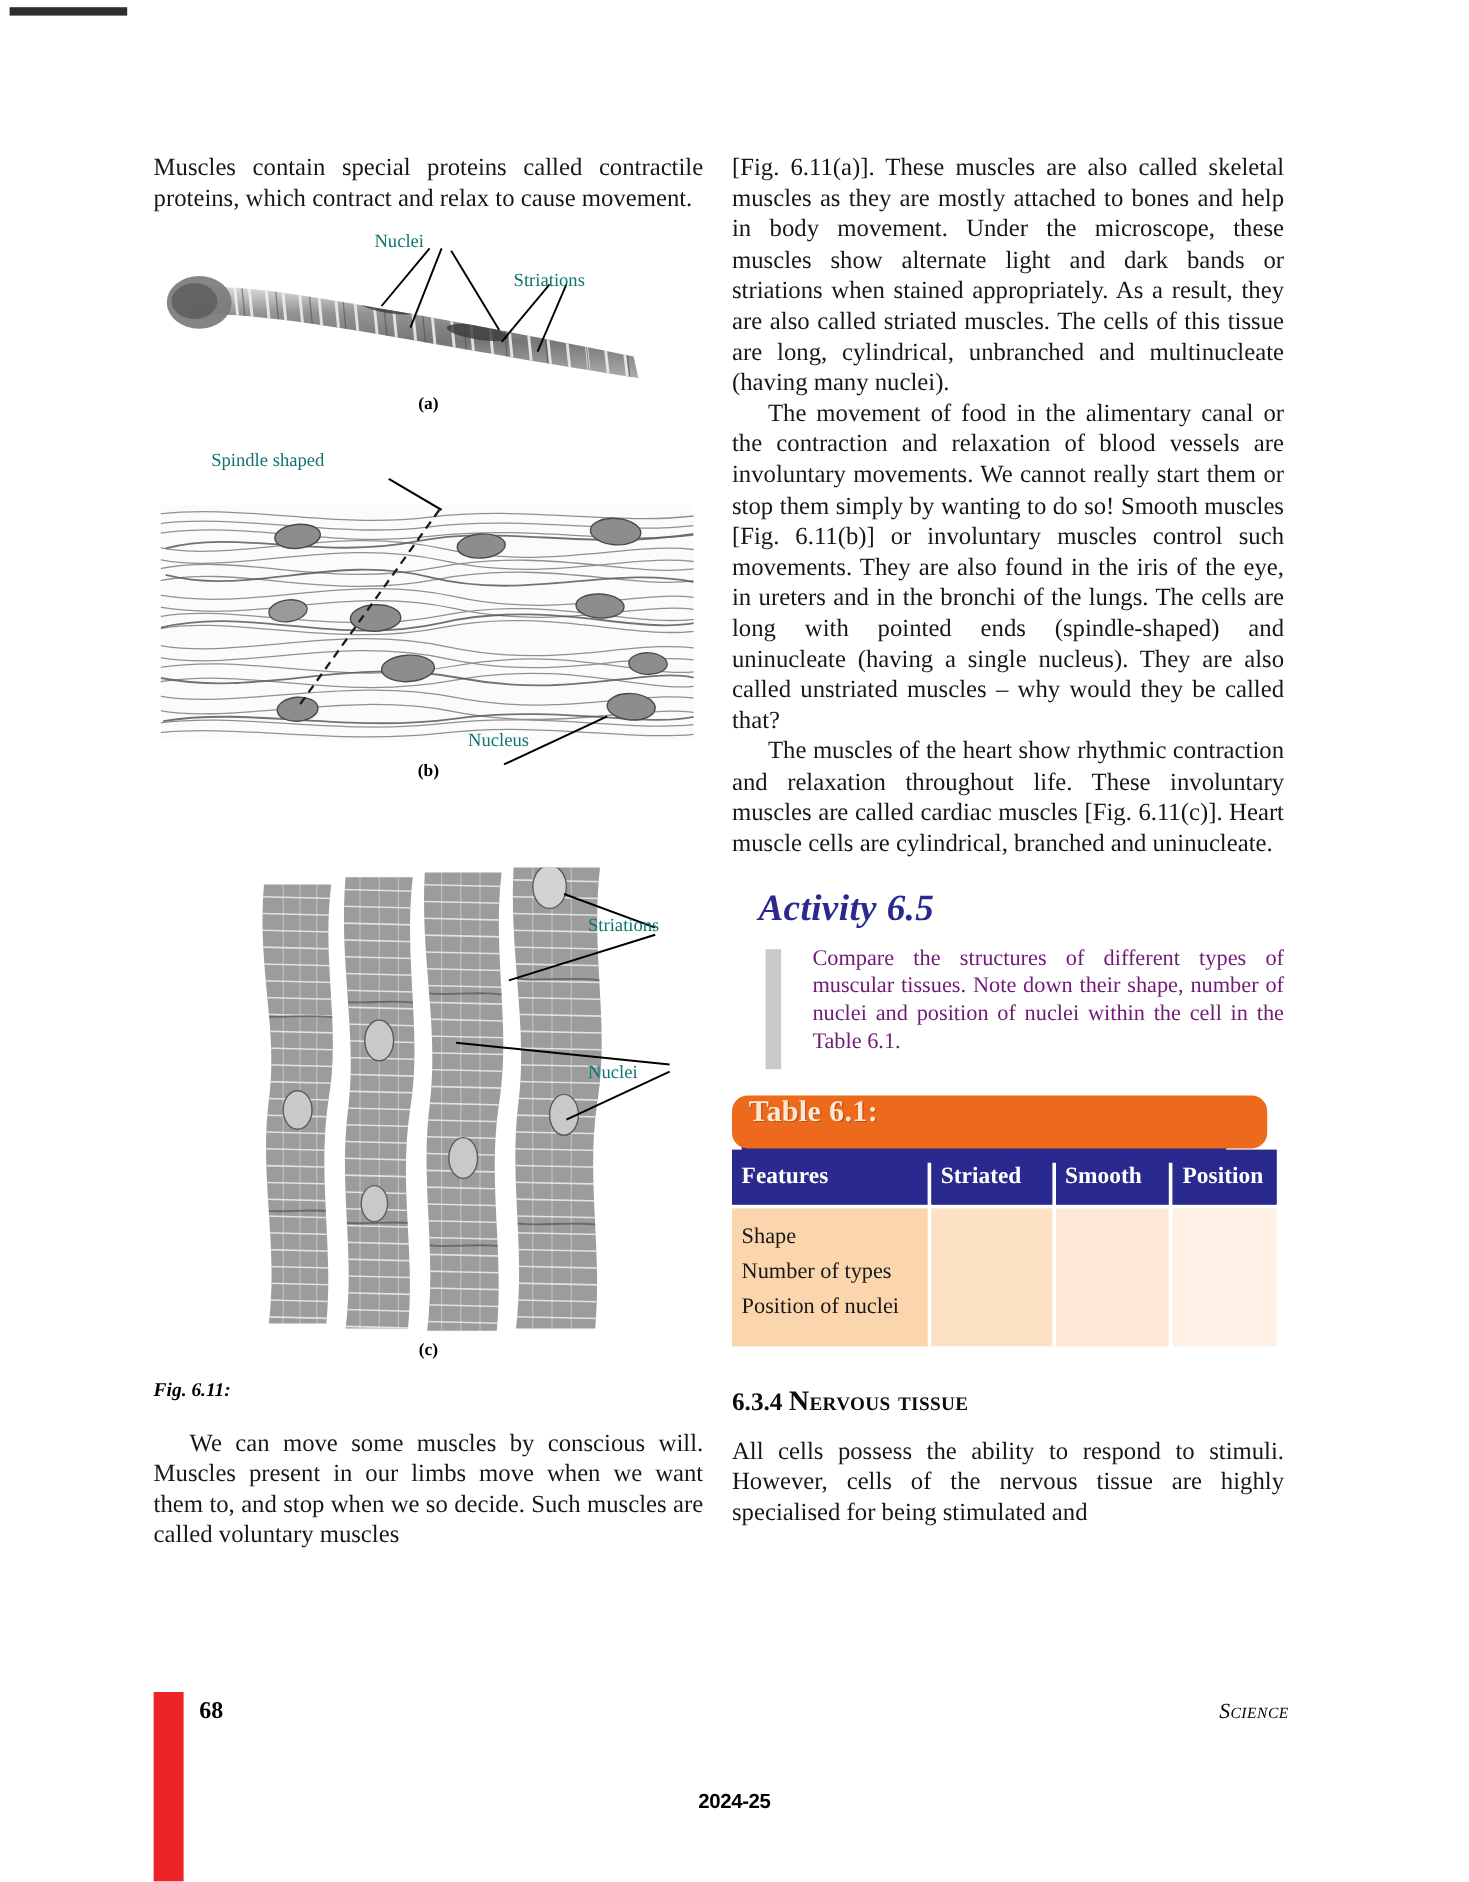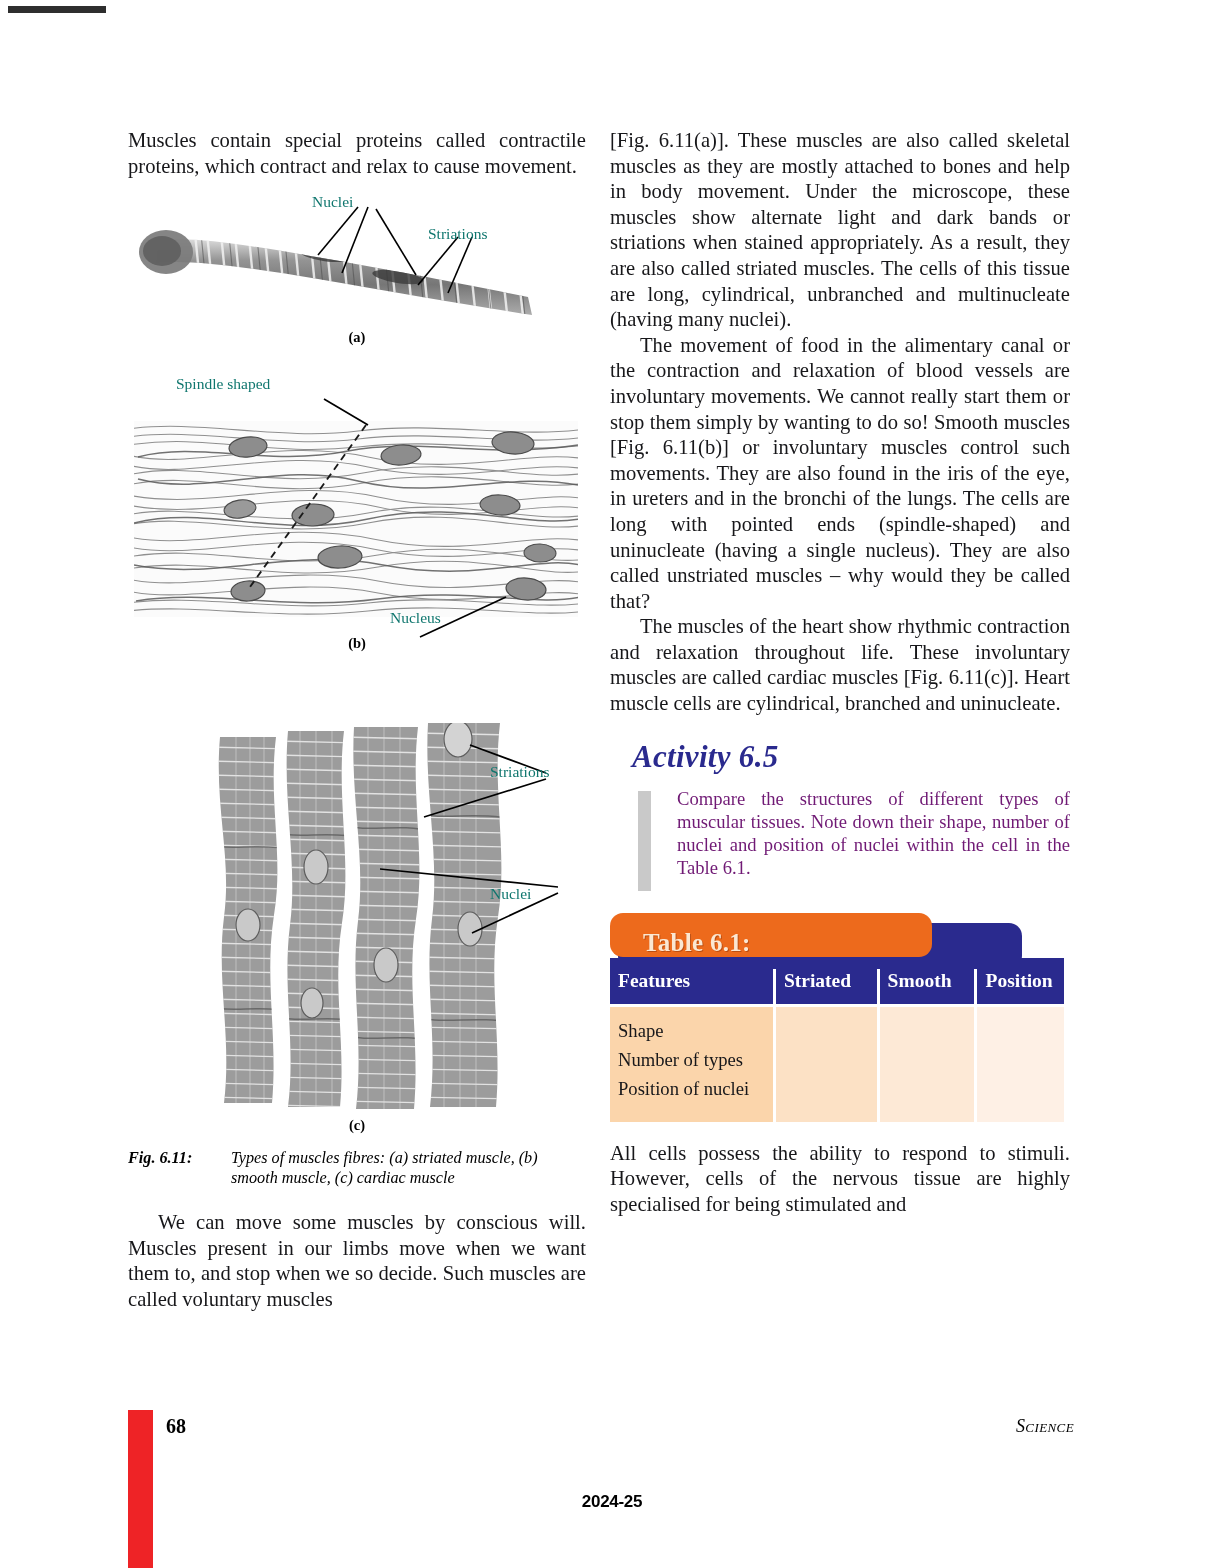--- a/index.html
+++ b/index.html
@@ -113,26 +113,26 @@
   }
   .tbl-shadow{
     position:absolute;
     left:8px;top:10px;
     width:404px;height:46px;
     background:#2a2a8e;
     border-radius:13px;
   }
   .tbl-title{
     position:relative;
-    width:322px;height:44px;
+    width:446px;height:44px;
     background:#ed6a1c;
     border-radius:13px;
-    display:flex;align-items:flex-end;
+    display:flex;align-items:flex-start;
     box-sizing:border-box;
-    padding-left:33px;
+    padding-left:14px;
   }
   .tbl-title span{
     color:#fbe7d2;
     font-weight:bold;
     font-size:25px;
     letter-spacing:.3px;
     text-shadow:1px 1px 0 #bb4e12;
   }
   table.t61{
     position:relative;
@@ -573,21 +573,20 @@
             <path d="M344,216 L430,176"></path>
           </g>
         </svg>
         <div class="lbl" style="left:362px;top:46px;">Striations</div>
         <div class="lbl" style="left:362px;top:168px;">Nuclei</div>
         <div class="fig-caption-letter" style="margin-top:0px;">(c)</div>
       </div>
 
       <div class="figcap">
         <div class="figcap-num">Fig. 6.11:</div>
-        <div class="figcap-txt">Types of muscles fibres: (a) striated muscle, (b) smooth muscle, (c) cardiac muscle</div>
       </div>
 
       <p class="body indent" style="margin-top:22px;">We can move some muscles by conscious will. Muscles present in our limbs move when we want them to, and stop when we so decide. Such muscles are called voluntary muscles</p>
     </div>
 
     <div class="col-right">
 
       <p class="body">[Fig. 6.11(a)]. These muscles are also called skeletal muscles as they are mostly attached to bones and help in body movement. Under the microscope, these muscles show alternate light and dark bands or striations when stained appropriately. As a result, they are also called striated muscles. The cells of this tissue are long, cylindrical, unbranched and multinucleate (having many nuclei).</p>
       <p class="body indent">The movement of food in the alimentary canal or the contraction and relaxation of blood vessels are involuntary movements. We cannot really start them or stop them simply by wanting to do so! Smooth muscles [Fig. 6.11(b)] or involuntary muscles control such movements. They are also found in the iris of the eye, in ureters and in the bronchi of the lungs. The cells are long with pointed ends (spindle-shaped) and uninucleate (having a single nucleus). They are also called unstriated muscles – why would they be called that?</p>
       <p class="body indent">The muscles of the heart show rhythmic contraction and relaxation throughout life. These involuntary muscles are called cardiac muscles [Fig. 6.11(c)]. Heart muscle cells are cylindrical, branched and uninucleate.</p>
@@ -621,20 +620,24 @@
                 <div>Position  of nuclei</div>
               </td>
               <td class="c1"></td>
               <td class="c2"></td>
               <td class="c3"></td>
             </tr>
           </tbody>
         </table>
       </div>
 
+      <div class="sec-head">
+        <span>6.3.4</span>
+        <span class="smallcaps">Nervous tissue</span>
+      </div>
 
       <p class="body" style="margin-top:16px;">All cells possess the ability to respond to stimuli. However, cells of the nervous tissue are highly specialised for being stimulated and</p>
     </div>
 
   </div>
 </div>
 
 <div class="red-bar"></div>
 <div class="page-no">68</div>
 <div class="subject">Science</div>

